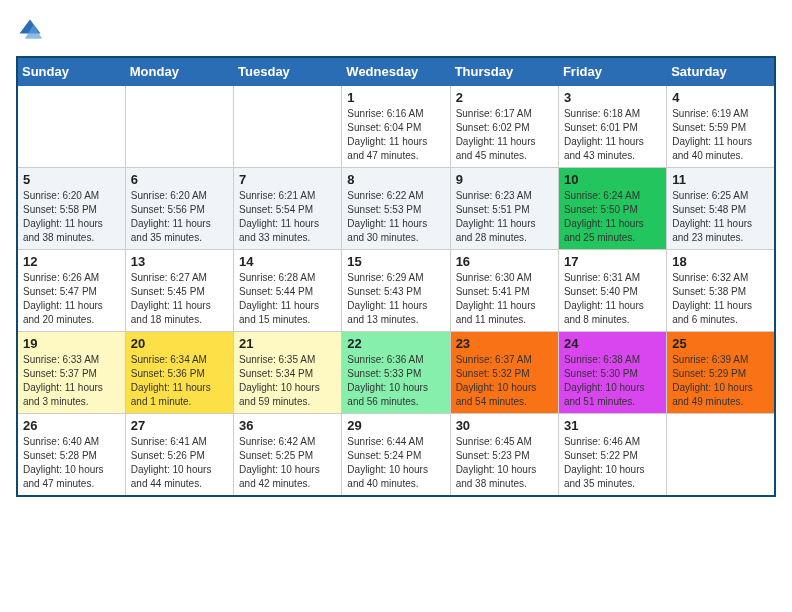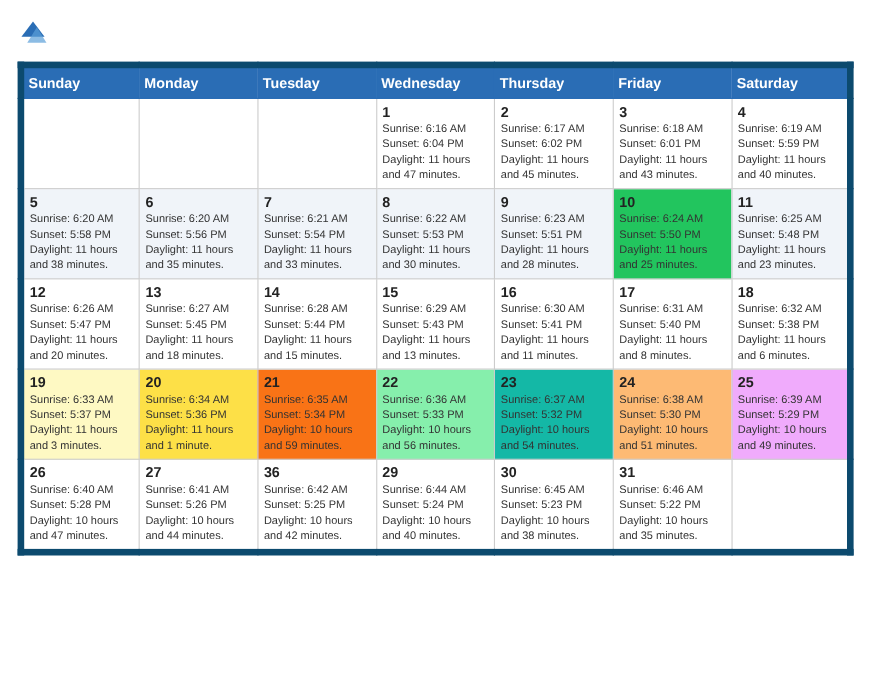--- a/index.html
+++ b/index.html
@@ -40,21 +40,21 @@
       font-weight: normal;
       color: #222;
     }
     .subtitle {
       font-size: 15px;
       color: #444;
     }
     .calendar {
       width: 100%;
       border-collapse: collapse;
-      border: 6px solid #0c4a6e;
+      border: 2px solid #0c4a6e;
     }
     .calendar th {
       background: #2a6db5;
       color: #fff;
       font-size: 13px;
       font-weight: bold;
       padding: 6px 4px;
       text-align: left;
       border: 1px solid #2a6db5;
     }
@@ -205,37 +205,37 @@
       </tr>
       <tr>
         <td style="background: #fef9c3;">
           <div class="day-num">19</div>
           <div class="day-info">Sunrise: 6:33 AM<br>Sunset: 5:37 PM<br>Daylight: 11 hours and 3 minutes.</div>
         </td>
         <td style="background: #fde047;">
           <div class="day-num">20</div>
           <div class="day-info">Sunrise: 6:34 AM<br>Sunset: 5:36 PM<br>Daylight: 11 hours and 1 minute.</div>
         </td>
-        <td style="background: #f97316;">
+        <td style="background: #fef9c3;">
           <div class="day-num">21</div>
           <div class="day-info">Sunrise: 6:35 AM<br>Sunset: 5:34 PM<br>Daylight: 10 hours and 59 minutes.</div>
         </td>
         <td style="background: #86efac;">
           <div class="day-num">22</div>
           <div class="day-info">Sunrise: 6:36 AM<br>Sunset: 5:33 PM<br>Daylight: 10 hours and 56 minutes.</div>
         </td>
-        <td style="background: #14b8a6;">
+        <td style="background: #f97316;">
           <div class="day-num">23</div>
           <div class="day-info">Sunrise: 6:37 AM<br>Sunset: 5:32 PM<br>Daylight: 10 hours and 54 minutes.</div>
         </td>
-        <td style="background: #fdba74;">
+        <td style="background: #d946ef;">
           <div class="day-num">24</div>
           <div class="day-info">Sunrise: 6:38 AM<br>Sunset: 5:30 PM<br>Daylight: 10 hours and 51 minutes.</div>
         </td>
-        <td style="background: #f0abfc;">
+        <td style="background: #f97316;">
           <div class="day-num">25</div>
           <div class="day-info">Sunrise: 6:39 AM<br>Sunset: 5:29 PM<br>Daylight: 10 hours and 49 minutes.</div>
         </td>
       </tr>
       <tr>
         <td>
           <div class="day-num">26</div>
           <div class="day-info">Sunrise: 6:40 AM<br>Sunset: 5:28 PM<br>Daylight: 10 hours and 47 minutes.</div>
         </td>
         <td>

